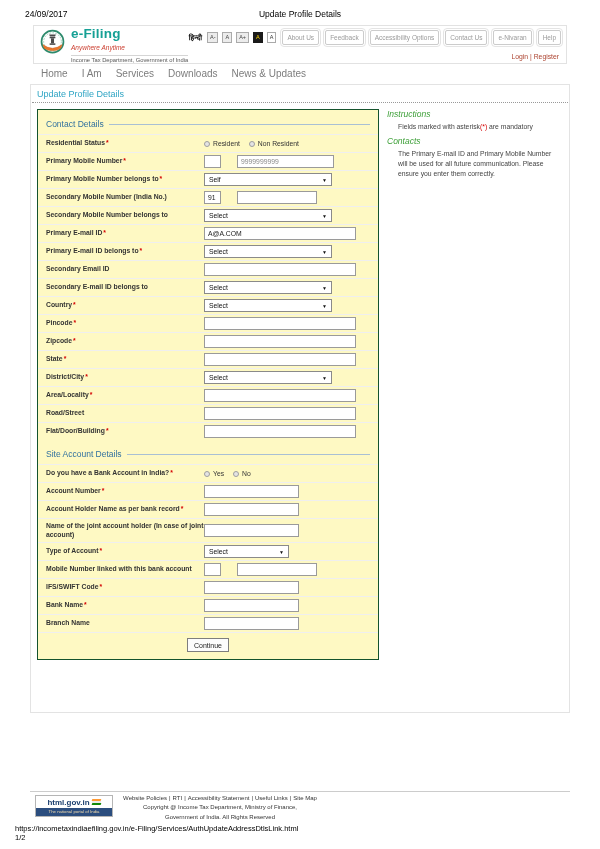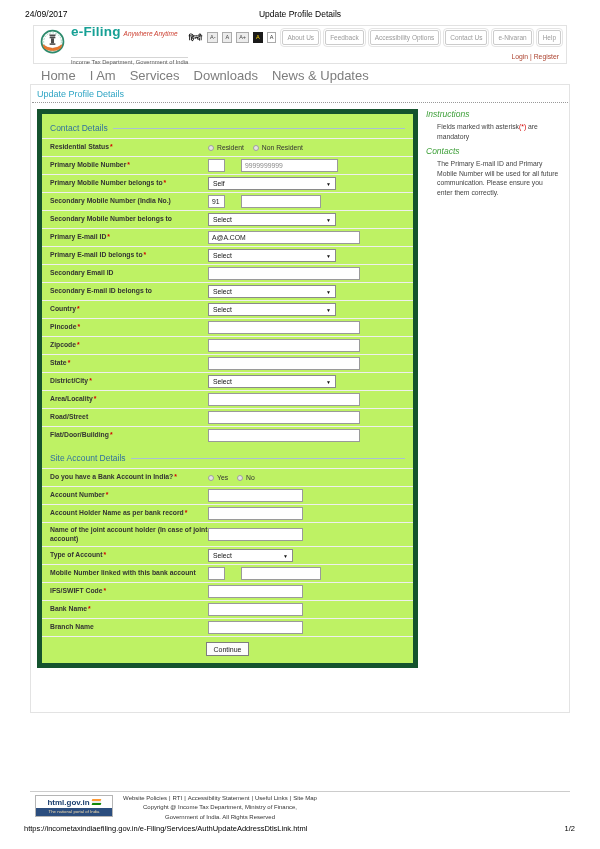--- a/index.html
+++ b/index.html
@@ -9,47 +9,47 @@
 
   
   .print-head { position:absolute; top:9px; left:25px; right:25px; height:12px; font-size:8.5px; color:#000; }
   .ph-title { position:absolute; left:0; right:0; text-align:center; }
 
   
   .site-header { position:absolute; top:25px; left:33px; width:534px; height:39px;
     border:1px solid #e2e2e2; background:#fff; display:flex; justify-content:space-between; padding:2px 5px; }
   .logo-group { display:flex; align-items:center; gap:5px; }
   .brand-col { display:flex; flex-direction:column; }
-  .brand-row { display:flex; align-items:baseline; gap:3px; border-bottom:1px solid #d5d5d5; padding-bottom:18px; }
+  .brand-row { display:flex; align-items:baseline; gap:3px; border-bottom:1px solid #d5d5d5; padding-bottom:4px;flex-direction:column; }
   .brand { font-size:13.5px; color:#16a095; font-weight:bold; letter-spacing:.2px; }
   .tagline { font-size:6.5px; color:#cb3d2e; font-style:italic; }
   .dept { font-size:5.8px; color:#555; padding-top:1.5px; }
   .header-right { display:flex; flex-direction:column; align-items:flex-end; justify-content:space-between; padding-top:2px; }
   .hr-top { display:flex; align-items:center; gap:4px; }
   .lang { font-size:7px; font-weight:bold; color:#000; margin-right:1px; }
   .fc-box { font-size:5.5px; line-height:1; border:1px solid #aaa; background:#ececec; color:#444; padding:1.5px 2px; }
   .fc-dark { background:#1a1a1a; color:#ffd400; border-color:#1a1a1a; }
   .fc-light { background:#fff; color:#333; }
   .hbtn { font-size:6.5px; color:#9a9a9a; background:#fff; border:1px solid #ccc; border-radius:2px;
     padding:3px 4px; outline:1px solid #e4e4e4; outline-offset:1px; margin-left:2px; font-family:inherit; }
   .login-row { font-size:6.8px; color:#ad4431; margin:3px 2px 1px 0; }
   .login-row span { cursor:pointer; }
 
   
-  .nav { position:absolute; top:68px; left:41px; display:flex; gap:14px; font-size:13px; color:#7d7d7d; }
+  .nav { position:absolute; top:68px; left:41px; display:flex; gap:14px; font-size:10px; color:#7d7d7d; }
   .nav span { cursor:pointer; }
 
   
   .container { position:absolute; top:84px; left:30px; width:540px; height:629px;
     border:1px solid #e3e3e3; background:#fff; }
   .page-title { color:#2fa5c4; font-size:9px; padding:4px 6px 3px; }
   .dotted { border-bottom:1px dotted #999; margin:0 1px; }
   .content { display:flex; align-items:flex-start; }
 
-  .form-box { margin:6px 0 4px 6px; width:381px; border:5px solid #14532d; background:#bef264; }
+  .form-box { margin:6px 0 4px 6px; width:342px; border:1px solid #14532d; background:#fef9c3; }
   .sec { display:flex; align-items:center; gap:5px; min-height:24px; padding:6px 8px 2px; color:#31719f; font-size:8.5px; }
   .sec::after { content:""; flex:1; border-top:1px solid #a9c0d4; margin-top:1px; }
   .row { display:flex; align-items:center; min-height:18px; padding:1px 8px; border-top:1px solid #efefef; }
   .row.tall { min-height:24px; }
   .lbl { width:158px; flex-shrink:0; font-size:6.8px; font-weight:bold; color:#333; line-height:1.3; }
   .req { color:#d40000; margin-left:1px; }
   .fld { display:flex; align-items:center; gap:16px; }
   .txt { border:1px solid #9a9a9a; height:13px; font-size:6.8px; padding:0 3px; color:#222; font-family:inherit; background:#fff; }
   .txt::placeholder { color:#8a8a8a; opacity:1; }
   .w-code { width:17px; }
@@ -78,22 +78,22 @@
   .gov-logo { position:absolute; top:795px; left:35px; width:78px; border:1px solid #b5b5b5; background:#fff; }
   .gov-name { display:flex; align-items:center; justify-content:center; gap:2px;
     font-size:8px; font-weight:bold; color:#1a3e6e; padding:1.5px 2px; }
   .flag { display:inline-flex; flex-direction:column; width:9px; }
   .flag i { display:block; height:1.8px; transform:skewX(-18deg); }
   .f1 { background:#ff9933; } .f2 { background:#e9e9e9; } .f3 { background:#138808; }
   .gov-sub { font-size:4.3px; color:#f3dcae; background:#2b4d7e; text-align:center; padding:1px 0 1.5px; }
   .footer-text { position:absolute; top:794px; left:110px; width:220px; text-align:center;
     font-size:6px; color:#333; line-height:1.55; }
   .footer-text .sep { margin:0 2px; }
-  .url-row { position:absolute; top:824px; left:24px; right:25px; display:flex;
-    justify-content:space-between; font-size:7.5px; color:#000; }
+  .url-row { position:absolute; top:824px; left:15px; right:25px; display:flex;
+    justify-content:space-between; font-size:7.5px; color:#000;flex-direction:column; }
 </style>
 </head>
 <body>
 
 <div class="print-head">
   <span>24/09/2017</span>
   <span class="ph-title">Update Profile Details</span>
 </div>
 
 <div class="site-header">

